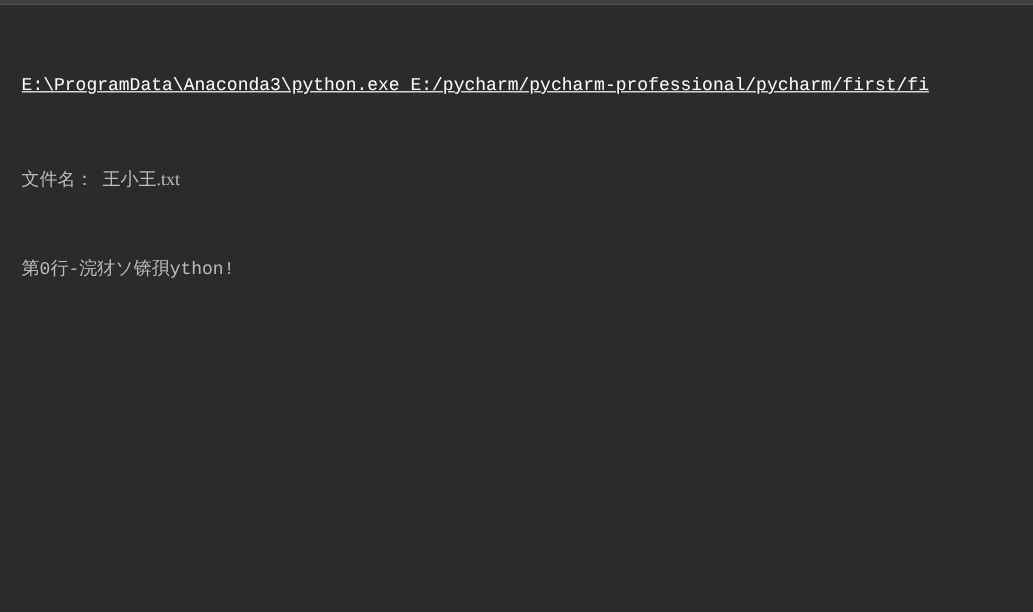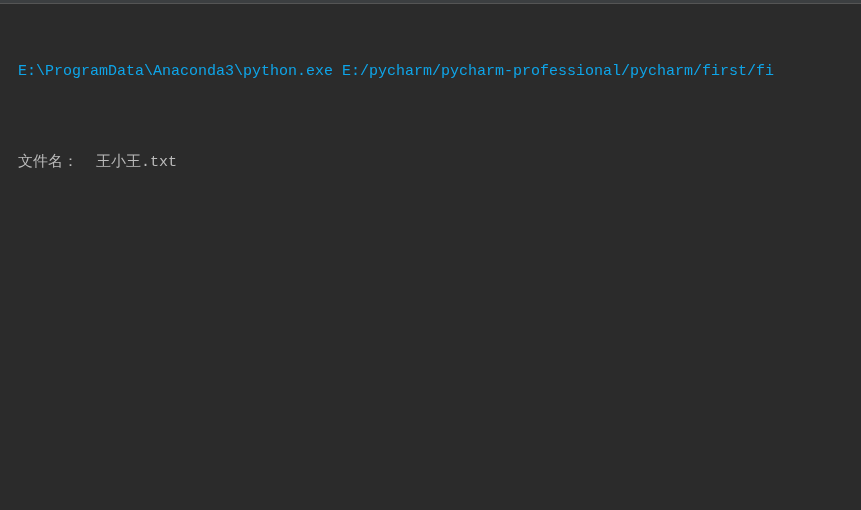--- a/index.html
+++ b/index.html
@@ -25,43 +25,46 @@
     .console-output {
       padding: 12px 18px;
       line-height: 1.5;
       white-space: pre;
     }
     .output-line {
       margin-bottom: 2px;
       color: #bbbbbb;
     }
     .command-line {
-      color: #0ea5e9;
+      color: #ffffff;
       white-space: nowrap;
       overflow: hidden;
+      text-decoration: underline;
     }
     .filename-line {
-      margin-top: 21px;
+      margin-top: 8px;
       margin-bottom: 8px;
+      font-family: Liberation Serif, serif;
     }
     .content-line {
       margin-bottom: 2px;
     }
     .blank-row {
       height: 40px;
     }
   </style>
 </head>
 <body>
 
 <div class="top-border"></div>
 
 <div class="console-output">
   <div class="output-line command-line">E:\ProgramData\Anaconda3\python.exe E:/pycharm/pycharm-professional/pycharm/first/fi</div>
   <div class="output-line filename-line">文件名：  王小王.txt</div>
+  <div class="output-line content-line">第0行-浣犲ソ锛孭ython!</div>
   <div class="blank-row"></div>
   <div class="blank-row"></div>
   
   
   
   
   
   
   
 </div>

